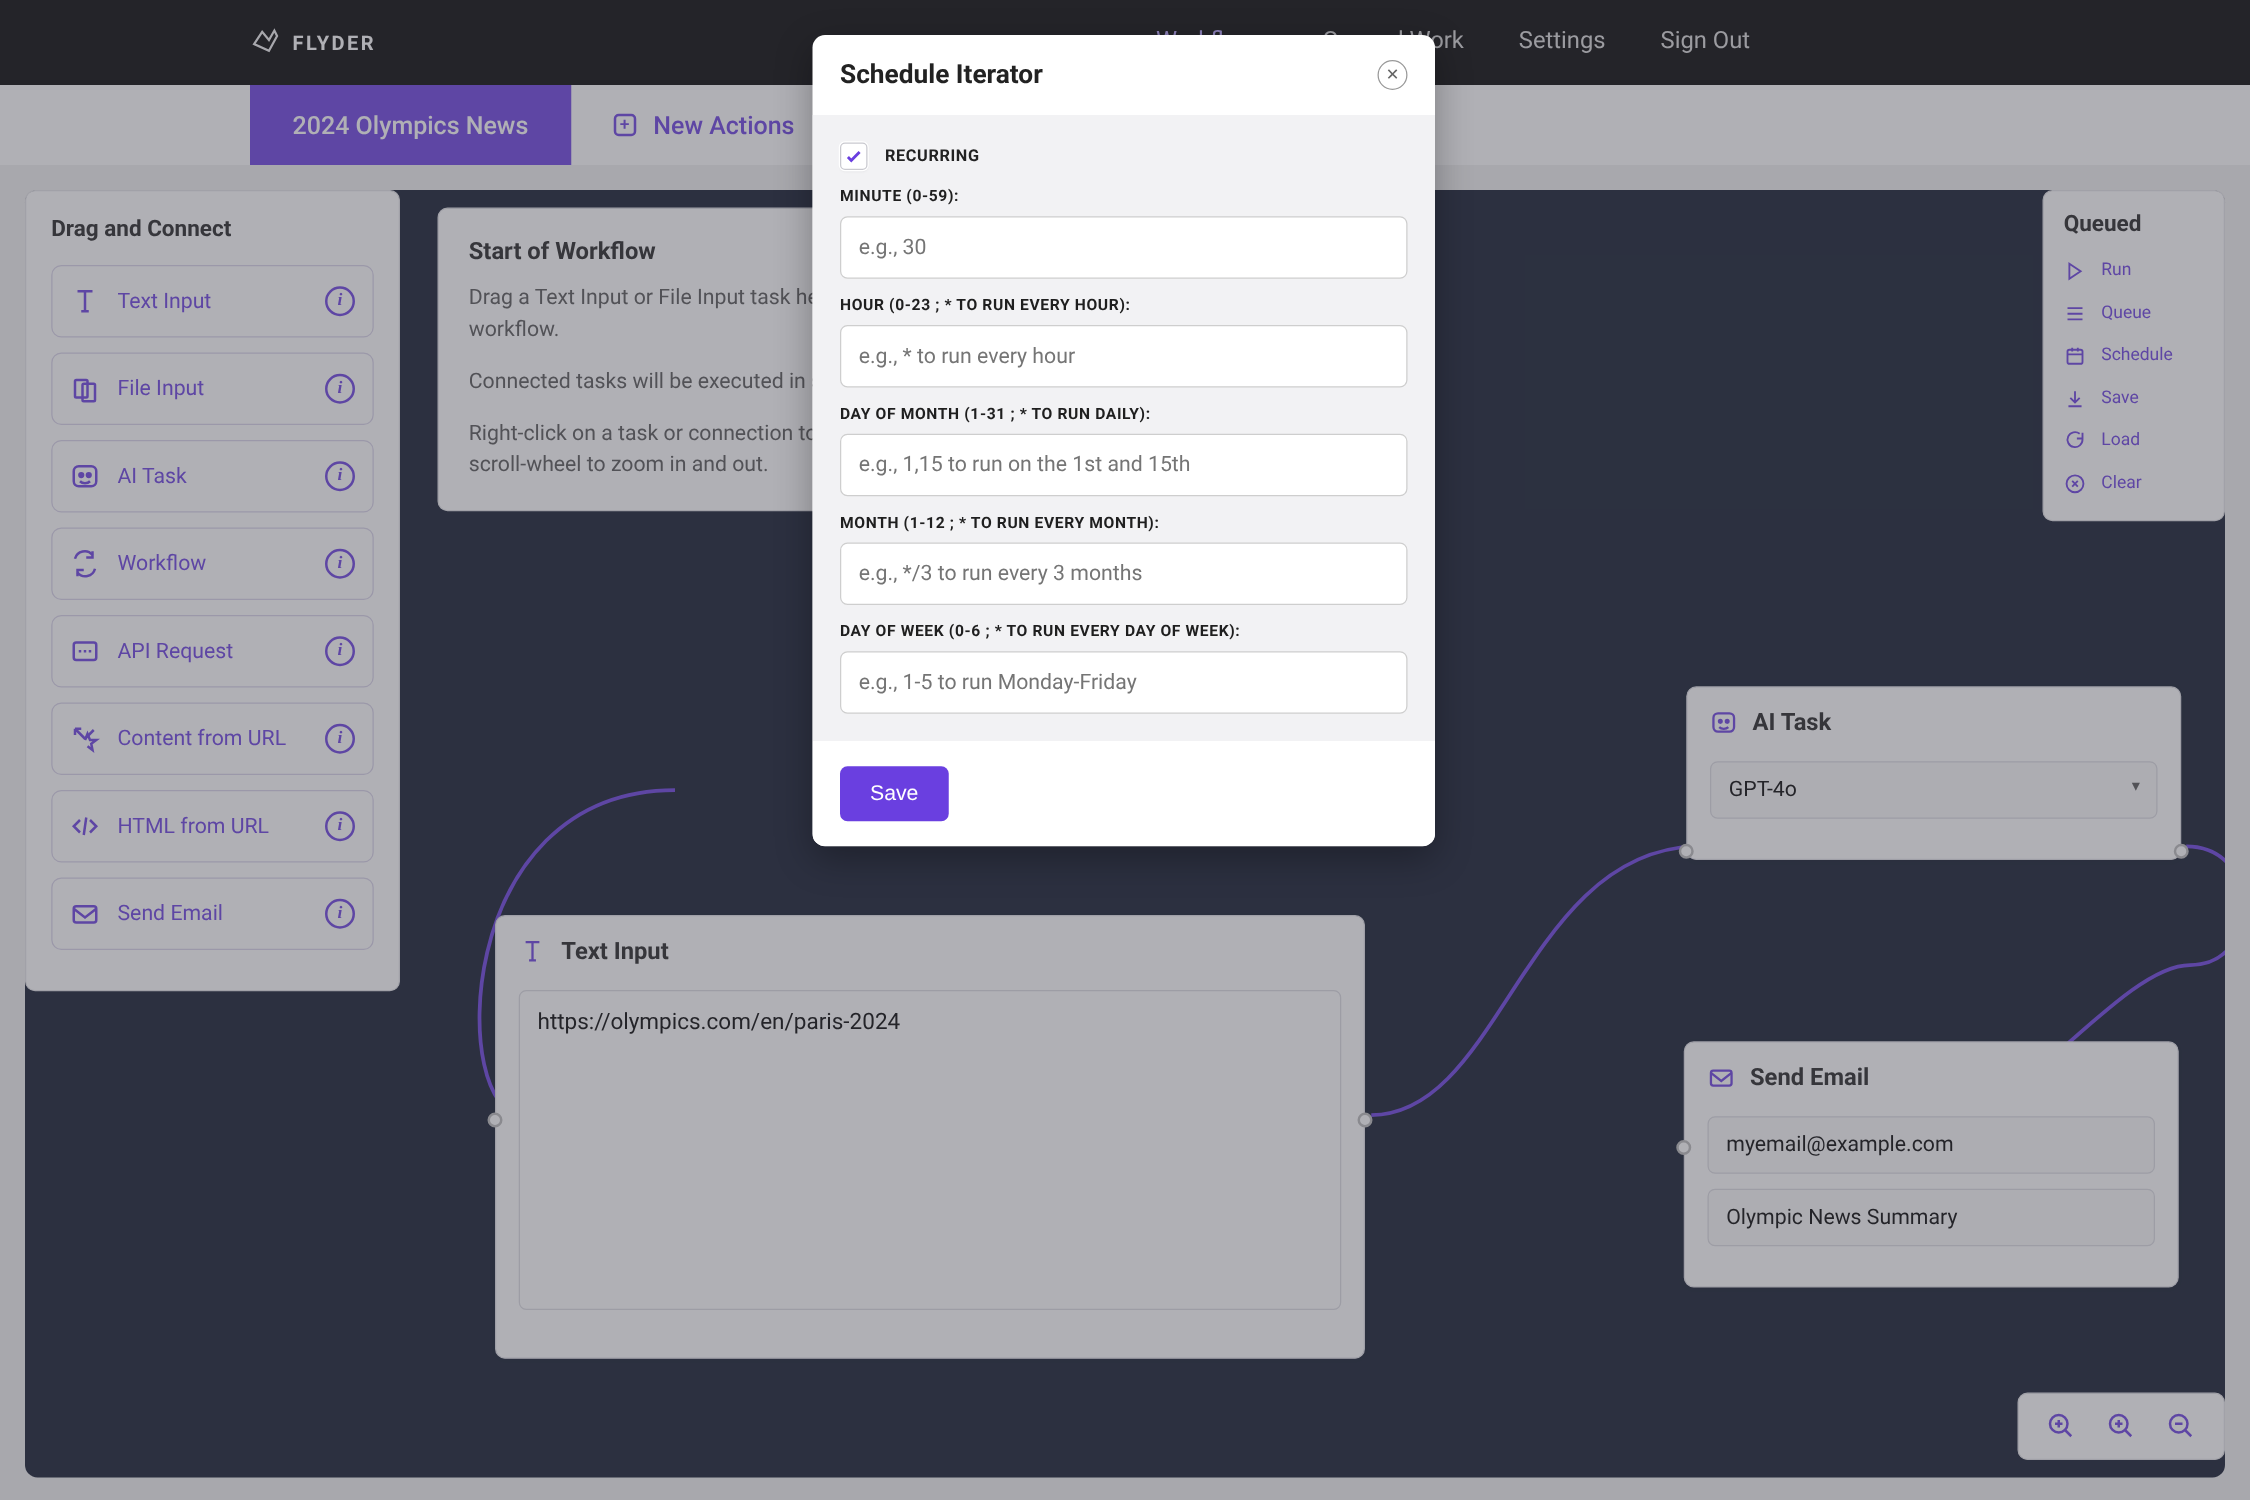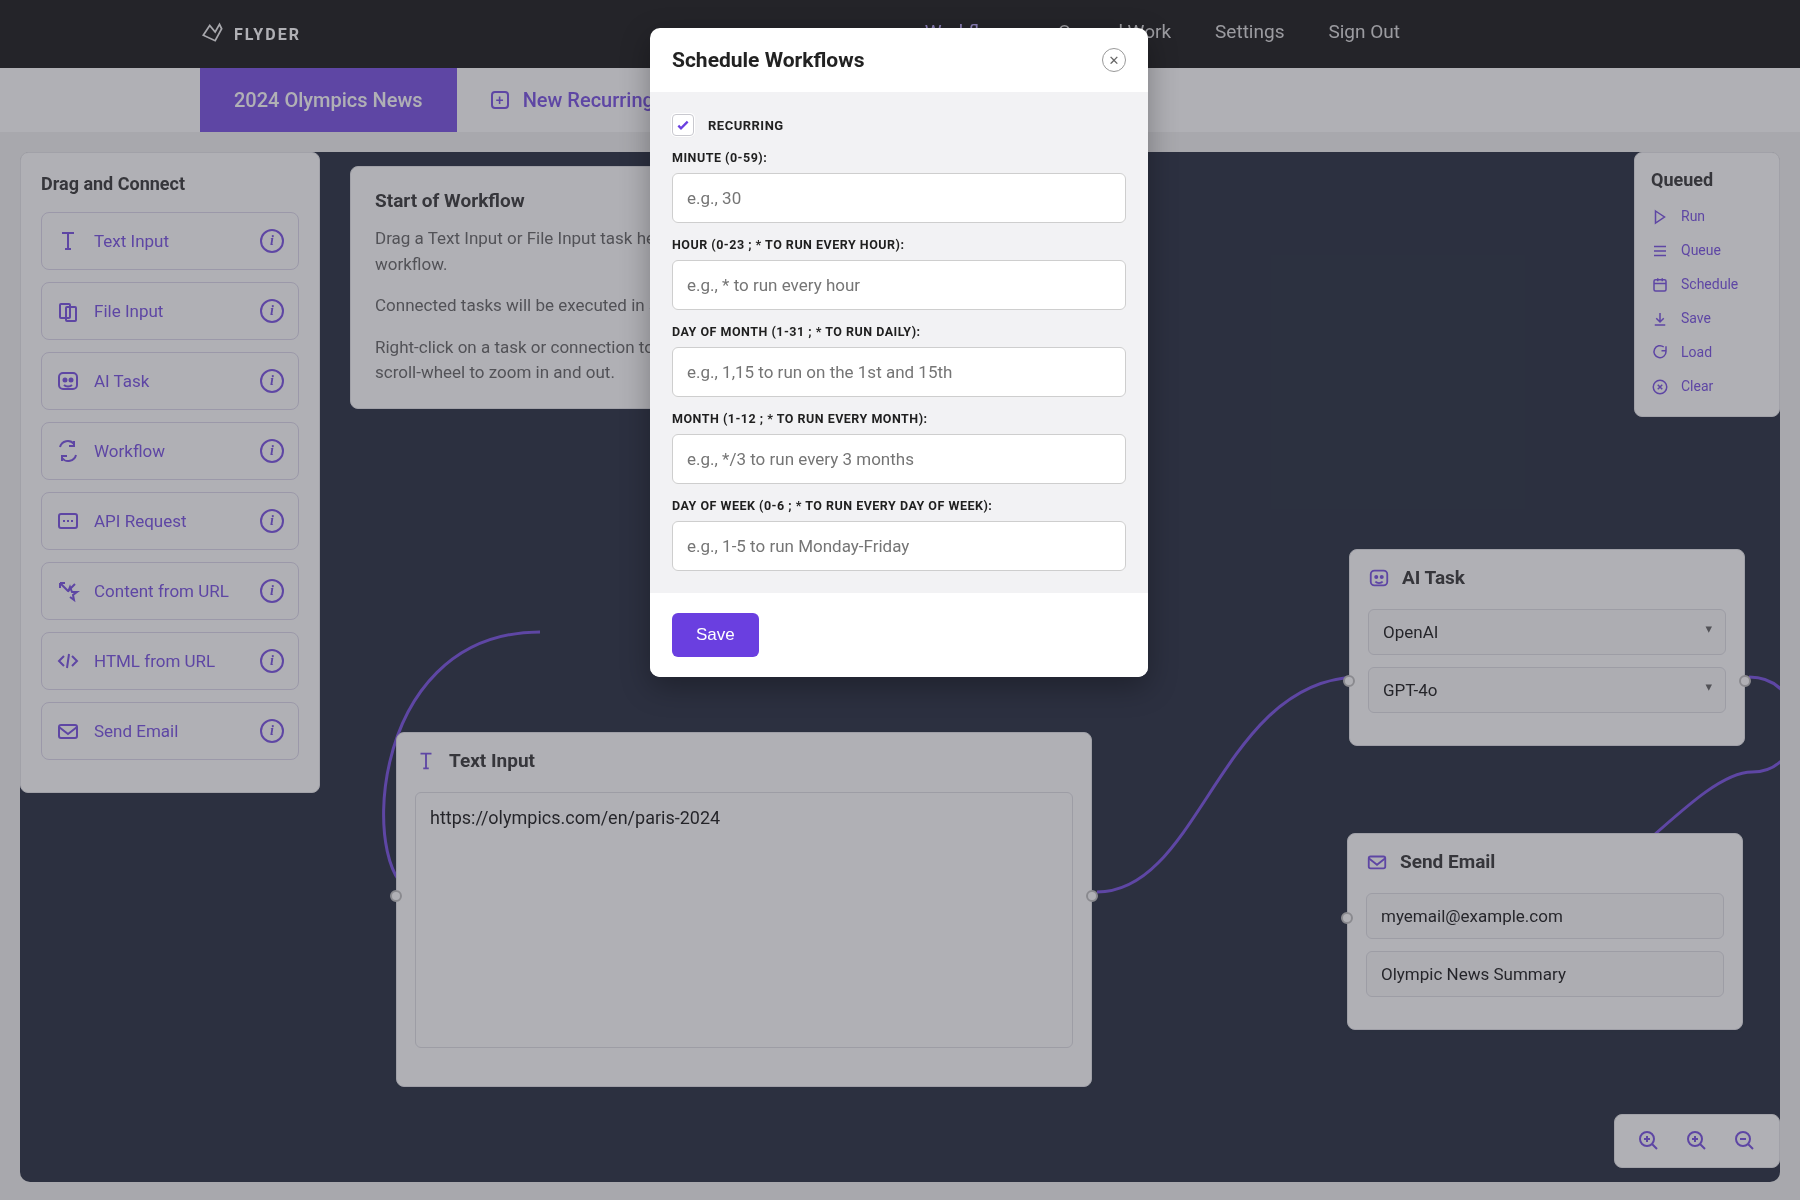--- a/index.html
+++ b/index.html
@@ -348,21 +348,21 @@
     <div class="nav-link">Queued Work</div>
     <div class="nav-link">Settings</div>
     <div class="nav-link">Sign Out</div>
   </div>
 </div>
 
 <div class="tabsbar">
   <div class="tab active">2024 Olympics News</div>
   <div class="tab new">
     <span class="plus-box">+</span>
-    <span>New Recurring</span>
+    <span>New Actions</span>
   </div>
 </div>
 
 <div class="canvas-area">
 
   <svg class="wires" width="1760" height="1030">
     <path d="M 398 740 C 340 740 340 480 520 480" stroke="#6a3fe0" stroke-width="3" fill="none"></path>
     <path d="M 1077 740 C 1180 740 1200 530 1336 525" stroke="#6a3fe0" stroke-width="3" fill="none"></path>
     <path d="M 1729 525 C 1790 525 1790 620 1732 620 C 1650 620 1500 900 1330 760" stroke="#6a3fe0" stroke-width="3" fill="none"></path>
   </svg>
@@ -540,21 +540,20 @@
     <div class="node-header">
       <svg viewBox="0 0 24 24" width="22" height="22" stroke="#6a3fe0" stroke-width="2" fill="none">
           <rect x="3" y="4" width="18" height="16" rx="4"></rect>
           <circle cx="9" cy="11" r="1.2" fill="#6a3fe0"></circle>
           <circle cx="15" cy="11" r="1.2" fill="#6a3fe0"></circle>
           <path d="M8 16c2 2 6 2 8 0"></path>
         </svg>
       <span>AI Task</span>
     </div>
     <div class="body">
-      <div class="dropdown-wrap"><select><option>OpenAI</option></select></div>
       <div class="dropdown-wrap"><select><option>GPT-4o</option></select></div>
     </div>
   </div>
 
   <div class="node node-email">
     <div class="node-port" style="left:-7px; top:78px"></div>
     <div class="node-header">
       <svg viewBox="0 0 24 24" width="22" height="22" stroke="#6a3fe0" stroke-width="2" fill="none">
           <rect x="3" y="6" width="18" height="13" rx="2"></rect>
           <path d="M3 8l9 7 9-7"></path>
@@ -586,21 +585,21 @@
           <path d="M15 15l5 5M7 10h6"></path>
         </svg>
     </span>
   </div>
 
 </div>
 
 <div class="overlay">
   <div class="modal">
     <div class="modal-header">
-      <div class="modal-title">Schedule Workflows</div>
+      <div class="modal-title">Schedule Iterator</div>
       <div class="modal-close">
         <span>✕</span>
       </div>
     </div>
     <div class="modal-body">
       <div class="check-row">
         <div class="chk">
           <svg viewBox="0 0 24 24" width="16" height="16" stroke="#6a3fe0" stroke-width="3.5" fill="none">
               <path d="M5 13l4 4 10-10"></path>
             </svg>

